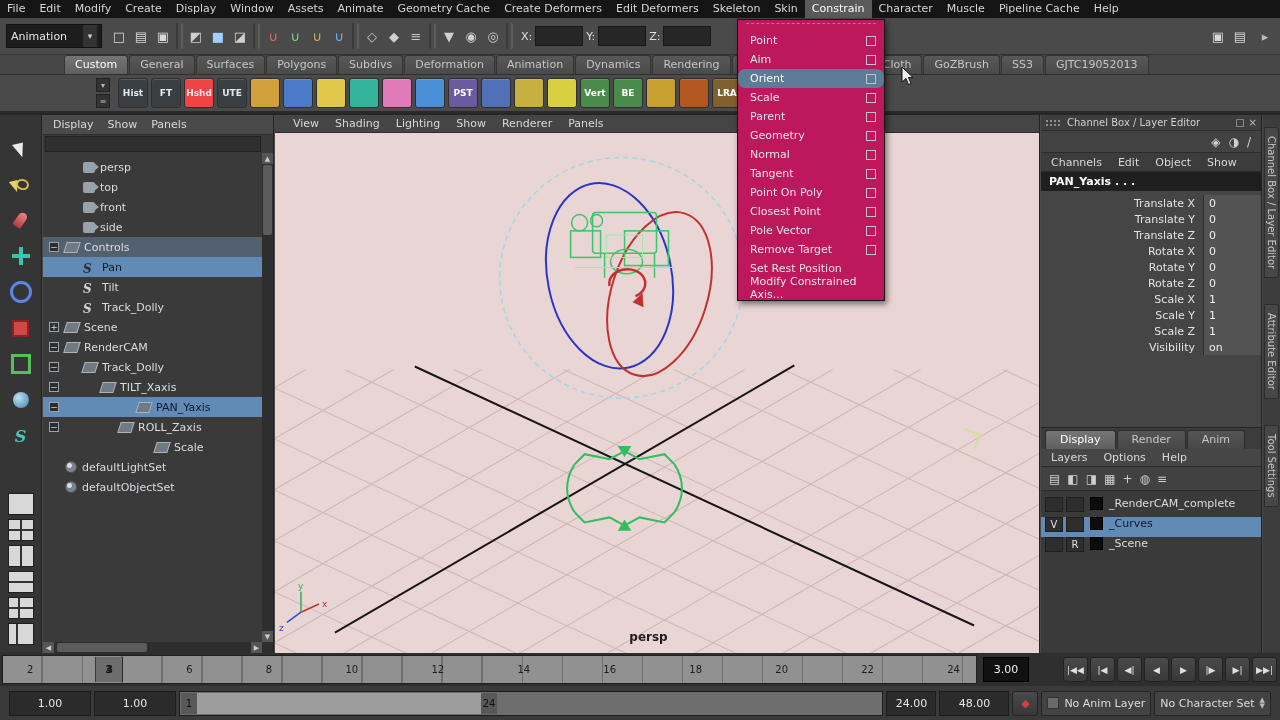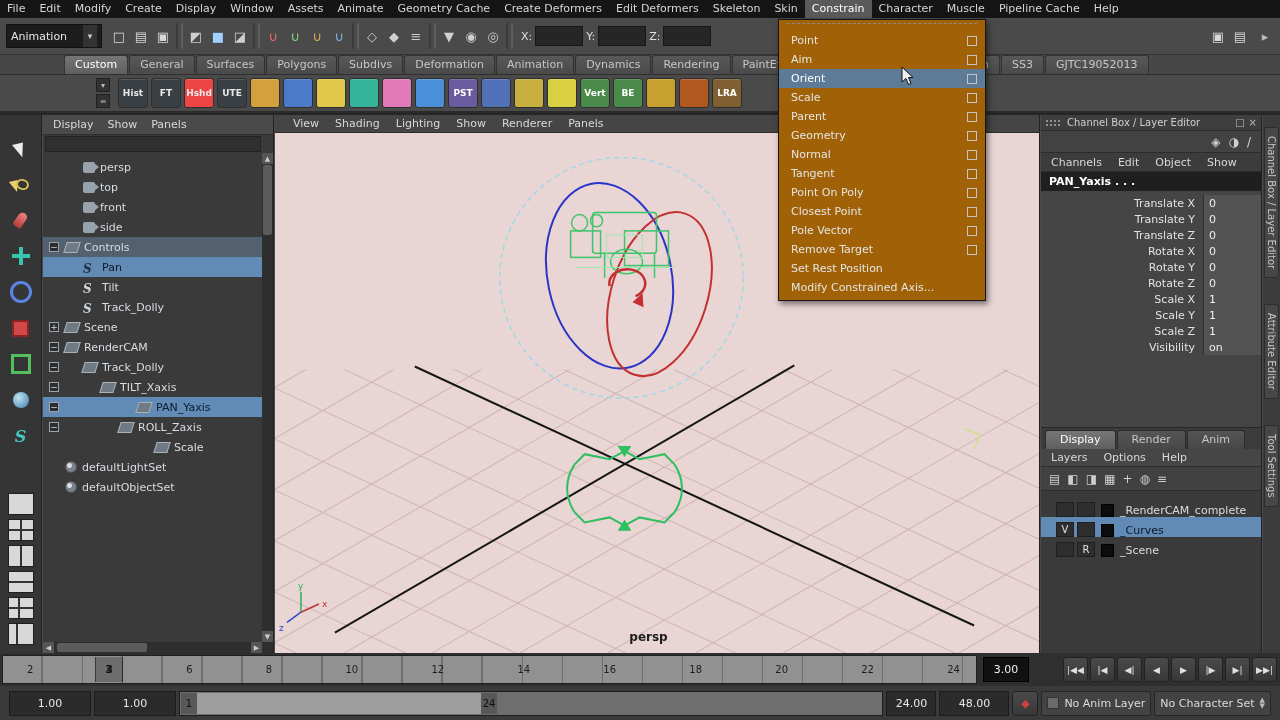--- a/index.html
+++ b/index.html
@@ -120,25 +120,25 @@
   .o-hscroll .thumb { position:absolute; left:14px; top:1px; width:90px; height:9px; background:#5c5c5c; border-radius:2px; }
 
   
   .viewport { position:absolute; left:275px; top:0; width:765px; height:538px; background:#444;
     display:flex; flex-direction:column; border-right:1px solid #222; }
   .vp-menus { height:18px; display:flex; align-items:center; gap:16px; padding-left:18px; background:#454545;
     border-bottom:1px solid #2d2d2d; }
   .vp-canvas { flex:1; width:100%; display:block; }
 
   
-  .constrain-menu { position:absolute; left:778px; top:19px; width:208px; background:#a16207;
+  .constrain-menu { position:absolute; left:737px; top:19px; width:148px; background:#be185d;
     border:1px solid #151515; box-shadow:2px 3px 6px rgba(0,0,0,.5); z-index:50; padding-bottom:3px; }
   .tear-off { height:7px; margin:3px 8px 1px; border-top:1px dashed #8a8a8a; }
   .cm-item { height:19px; display:flex; align-items:center; padding:0 8px 0 12px; color:#e4e4e4; }
-  .cm-item.hi { background:#5d7a96; color:#fff; }
+  .cm-item.hi { background:#5d7a96; color:#fff;border-radius:7px; }
   .cm-opt { width:10px; height:10px; border:1px solid #c4c4c4; margin-left:auto; visibility:hidden; }
   .cm-item.opt .cm-opt { visibility:visible; }
 
   
   .cursor { position:absolute; left:901px; top:66px; z-index:99; pointer-events:none; }
 
   
   .chdock { position:absolute; left:1041px; top:0; width:221px; height:538px; background:#454545;
     display:flex; flex-direction:column; border-right:1px solid #222; }
   .ch-title { height:16px; background:#3e3e3e; display:flex; align-items:center; padding:0 4px; gap:6px;
@@ -167,21 +167,21 @@
   .le-tabs { height:21px; display:flex; align-items:flex-end; background:#3c3c3c; padding-left:4px; gap:1px; }
   .le-tab { padding:2px 14px 3px; background:linear-gradient(#555,#474747); border:1px solid #2c2c2c; border-bottom:none;
     border-radius:3px 3px 0 0; color:#c6c6c6; }
   .le-tab.active { background:linear-gradient(#767676,#5f5f5f); color:#fff; }
   .le-menus { height:18px; display:flex; align-items:center; gap:16px; padding-left:10px; background:#464646;
     border-bottom:1px solid #2c2c2c; }
   .le-icons { height:24px; display:flex; align-items:center; gap:7px; padding-left:8px; background:#414141;
     border-bottom:1px solid #2c2c2c; }
   .le-icons span { font-size:12px; color:#cfcfcf; }
   .le-list { flex:1; background:#3a3a3a; padding-top:6px; }
-  .le-row { height:20px; display:flex; align-items:flex-end; gap:3px; padding-left:15px; color:#dcdcdc; }
+  .le-row { height:20px; display:flex; align-items:flex-start; gap:3px; padding-left:4px; color:#dcdcdc; }
   .le-row.selected { background:#618bb4; color:#0c1a28; }
   .lbox { width:18px; height:15px; background:#2e2e2e; border:1px solid #1f1f1f; color:#e0e0e0;
     font-size:10px; display:flex; align-items:center; justify-content:center; }
   .le-row.selected .lbox { color:#e0e0e0; }
   .swatch { width:13px; height:13px; background:#0c0c0c; border:1px solid #000; margin:0 3px; }
 
   
   .sidestrip { position:absolute; left:1263px; top:0; width:17px; height:538px; background:#3c3c3c;
     display:flex; flex-direction:column; gap:26px; padding-top:12px; align-items:center; }
   .vtab { writing-mode:vertical-rl; font-size:10px; color:#c8c8c8; background:#474747; border:1px solid #2c2c2c;

